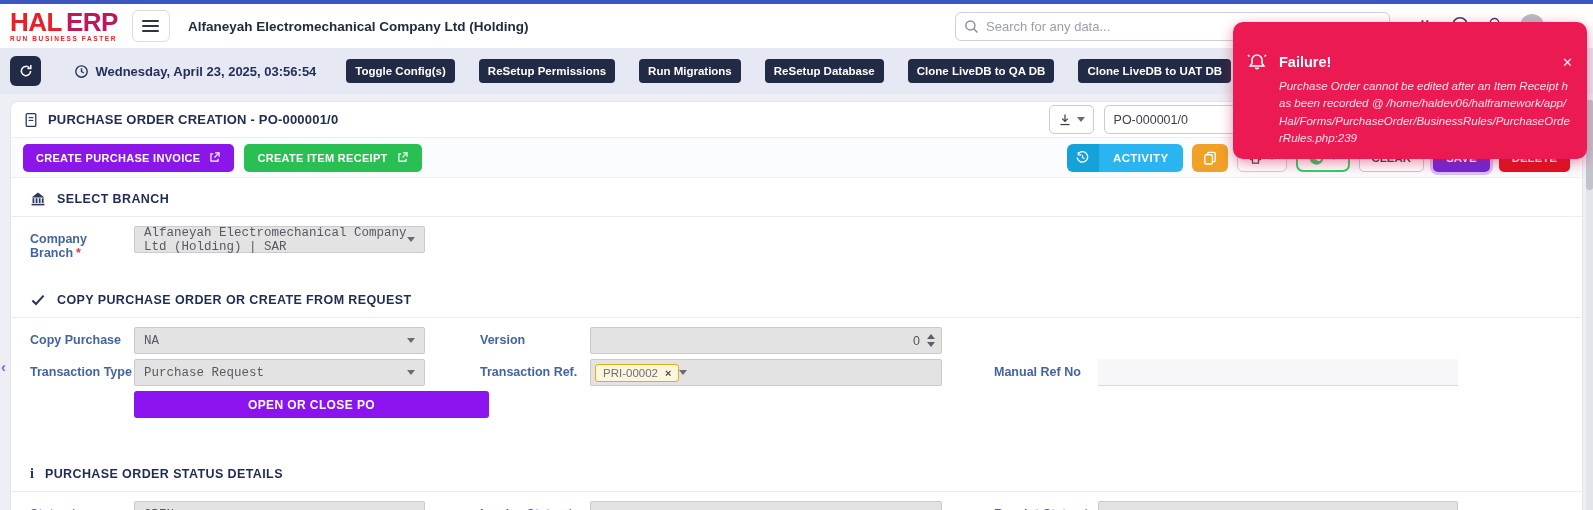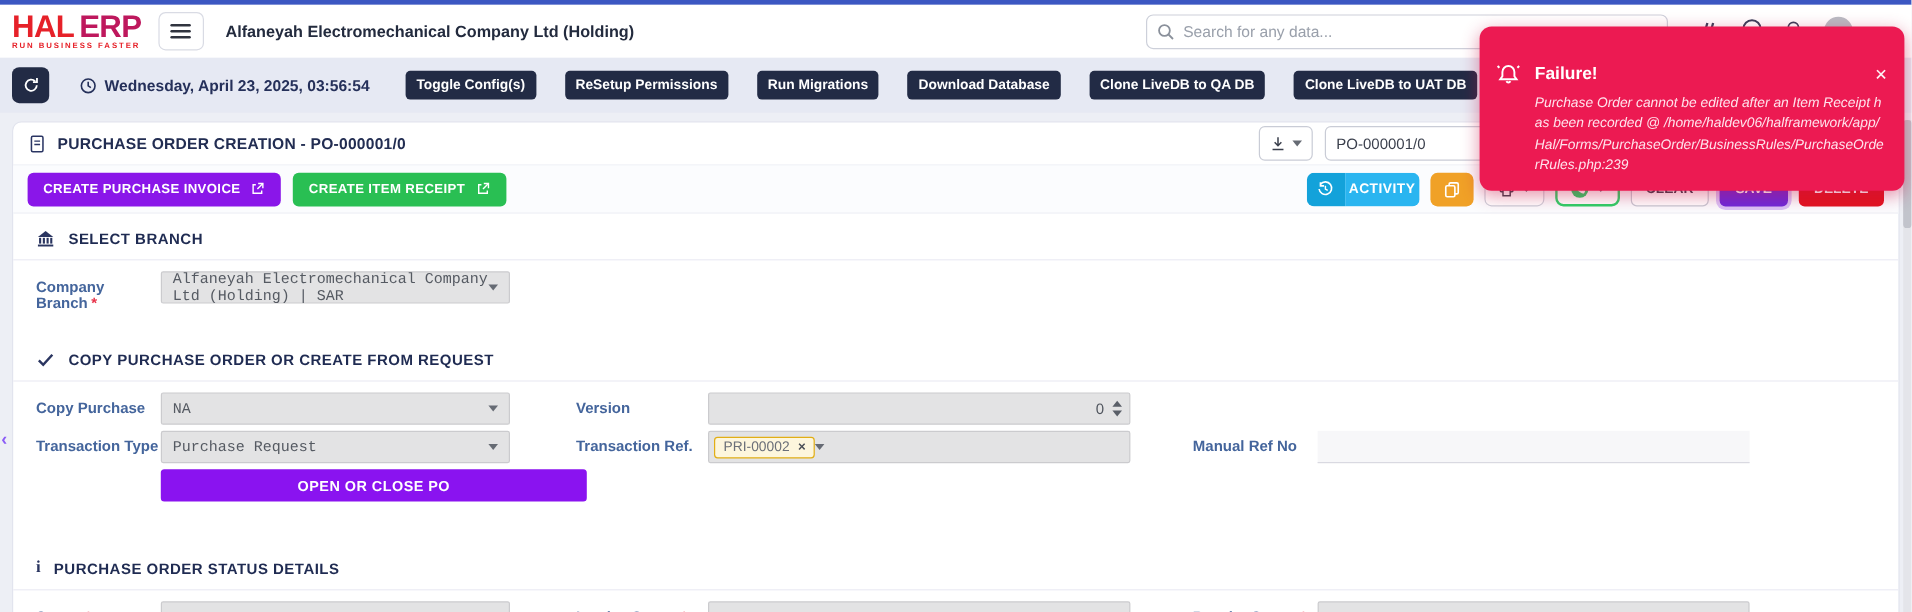--- a/index.html
+++ b/index.html
@@ -58,21 +58,21 @@
     display:flex; align-items:center; gap:8px; padding:0 16px; letter-spacing:.3px; cursor:pointer; }
 
   .action-row { height:40px; display:flex; align-items:center; padding:0 12px; background:#fbfcfe; border-bottom:1px solid #eef0f6; }
   .btn-cpi { height:28px; background:#8a16e9; color:#fff; border-radius:5px; font-size:11px; font-weight:700; letter-spacing:.3px;
     display:flex; align-items:center; gap:8px; padding:0 13px; cursor:pointer; }
   .btn-cir { height:28px; background:#29bf53; color:#fff; border-radius:5px; font-size:11px; font-weight:700; letter-spacing:.3px;
     display:flex; align-items:center; gap:8px; padding:0 13px; margin-left:10px; cursor:pointer; }
   .action-right { margin-left:auto; display:flex; align-items:center; gap:9px; }
   .btn-activity { height:28px; display:flex; border-radius:6px; overflow:hidden; cursor:pointer; }
   .act-ic { width:32px; background:#13a2da; display:flex; align-items:center; justify-content:center; }
-  .act-lb { background:#2ab5f0; color:#fff; font-size:11.5px; font-weight:700; display:flex; align-items:center; padding:0 3px; letter-spacing:.4px; }
+  .act-lb { background:#2ab5f0; color:#fff; font-size:11.5px; font-weight:700; display:flex; align-items:center; padding:0 14px; letter-spacing:.4px; }
   .btn-copy { width:36px; height:28px; background:#f0a127; border-radius:6px; display:flex; align-items:center; justify-content:center; cursor:pointer; }
   .btn-print { width:50px; height:28px; background:#fff; border:1px solid #ccd0da; border-radius:6px;
     display:flex; align-items:center; justify-content:center; gap:5px; cursor:pointer; }
   .btn-wa { width:54px; height:28px; background:#fff; border:2px solid #2bd368; border-radius:7px;
     display:flex; align-items:center; justify-content:center; gap:5px; cursor:pointer; }
   .btn-clear { height:28px; background:#fff; border:1px solid #c6cad4; border-radius:5px; color:#3a3f4c;
     font-size:11.5px; font-weight:700; padding:0 12px; display:flex; align-items:center; cursor:pointer; }
   .btn-save { height:28px; background:#6d28d9; border-radius:5px; color:#fff; font-size:11.5px; font-weight:700;
     padding:0 13px; display:flex; align-items:center; cursor:pointer; box-shadow:0 0 0 3px #d9c2f8; }
   .btn-delete { height:28px; background:#e1121f; border-radius:5px; color:#fff; font-size:11.5px; font-weight:700;
@@ -171,21 +171,21 @@
     <div class="tb-date">
       <svg width="15" height="15" viewBox="0 0 20 20">
           <circle cx="10" cy="10" r="7.6" fill="none" stroke="#25305a" stroke-width="1.8"></circle>
           <path d="M10 5.6V10l3 2" fill="none" stroke="#25305a" stroke-width="1.8"></path>
         </svg>
       <span>Wednesday, April 23, 2025, 03:56:54</span>
     </div>
     <span class="tb-btn">Toggle Config(s)</span>
     <span class="tb-btn">ReSetup Permissions</span>
     <span class="tb-btn">Run Migrations</span>
-    <span class="tb-btn">Download Database</span>
+    <span class="tb-btn">ReSetup Database</span>
     <span class="tb-btn">Clone LiveDB to QA DB</span>
     <span class="tb-btn">Clone LiveDB to UAT DB</span>
   </div>
 </div>
 
 <div class="toast">
   <div class="toast-head">
     <svg width="24" height="24" viewBox="0 0 24 24">
         <path d="M12 5a5 5 0 0 0-5 5v3.5L5.2 16h13.6L17 13.5V10a5 5 0 0 0-5-5z" fill="none" stroke="#fff" stroke-width="1.6"></path>
         <path d="M10.4 17.6a1.7 1.7 0 0 0 3.2 0" fill="none" stroke="#fff" stroke-width="1.6"></path>

